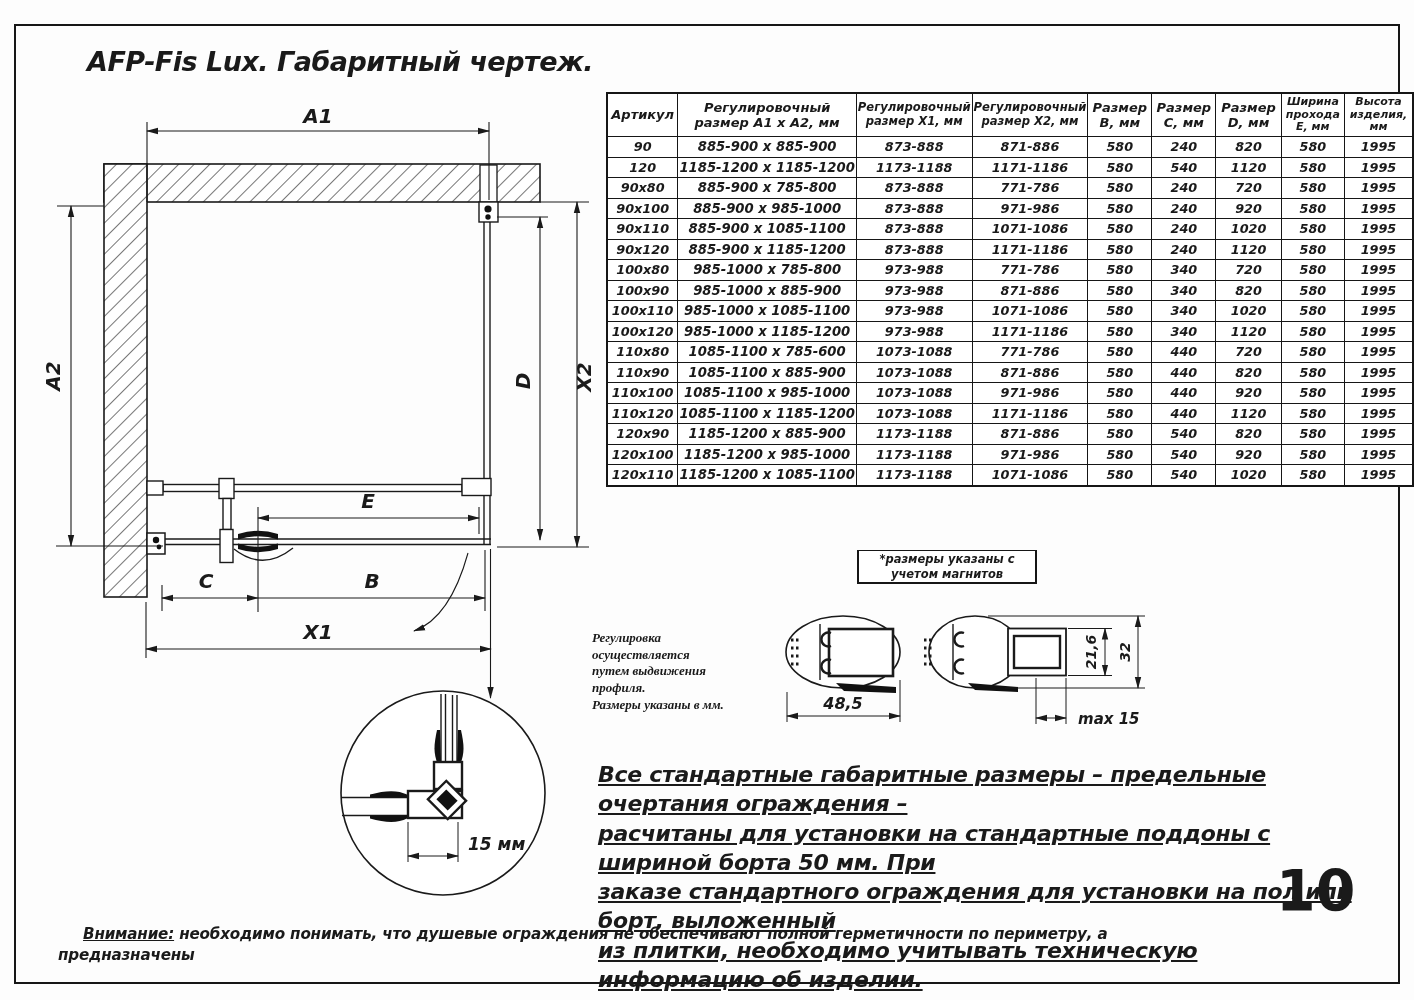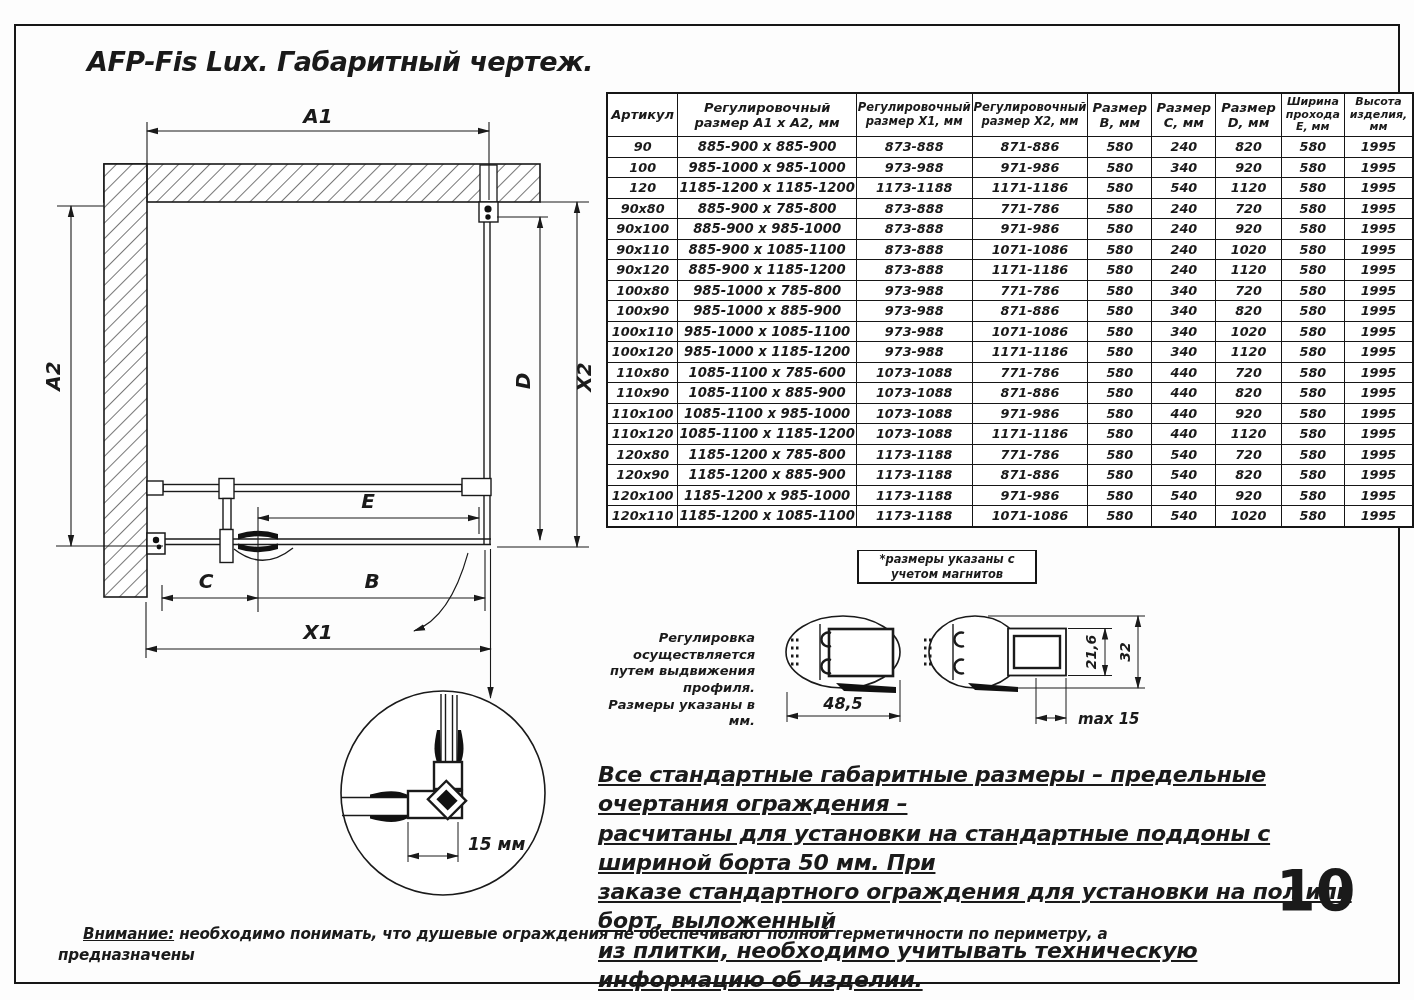--- a/index.html
+++ b/index.html
@@ -25,22 +25,22 @@
   .dims-table th:nth-child(8), .dims-table th:nth-child(9) { font-size:11px; }
   .dims-table td { height:19.5px; font-size:12.8px; white-space:nowrap; }
   .dims-table td:nth-child(2) { font-size:13.2px; }
 
   .footnote {
     position:absolute; left:857px; top:550px; width:180px; height:34px;
     border:2px solid #161616; border-top:1px solid #161616; background:#fff;
     display:flex; align-items:center; justify-content:center; text-align:center;
     font-size:11.5px; font-weight:bold; font-style:italic; line-height:1.3; padding:1px 10px; box-sizing:border-box;
   }
-  .adjust-note { position:absolute; left:592px; top:630px; width:163px; text-align:right;
-    font-size:13px; font-weight:bold; font-style:italic; line-height:1.28; }
+  .adjust-note { position:absolute; left:592px; top:630px; width:163px; text-align:left;
+    font-size:13px; font-weight:bold; font-style:italic; line-height:1.28;font-family:Liberation Serif, serif; }
   .paragraph { position:absolute; left:598px; top:760px; width:760px;
     font-size:22px; font-weight:bold; font-style:italic; line-height:1.33; letter-spacing:-0.3px;text-decoration:underline; }
   .warning { position:absolute; left:58px; top:924px; width:1050px;
     font-size:15.2px; font-weight:bold; font-style:italic; line-height:1.4; letter-spacing:-0.2px; }
   .warning .wlabel { text-decoration:underline;margin-left:25px; }
   .page-number { position:absolute; left:1276px; top:858px; font-size:57px; font-weight:bold; }
 </style>
 </head>
 <body>
 
@@ -234,31 +234,20 @@
         <td>885-900 x 885-900</td>
         <td>873-888</td>
         <td>871-886</td>
         <td>580</td>
         <td>240</td>
         <td>820</td>
         <td>580</td>
         <td>1995</td>
       </tr>
       <tr>
-        <td>100</td>
-        <td>985-1000 x 985-1000</td>
-        <td>973-988</td>
-        <td>971-986</td>
-        <td>580</td>
-        <td>340</td>
-        <td>920</td>
-        <td>580</td>
-        <td>1995</td>
-      </tr>
-      <tr>
         <td>120</td>
         <td>1185-1200 x 1185-1200</td>
         <td>1173-1188</td>
         <td>1171-1186</td>
         <td>580</td>
         <td>540</td>
         <td>1120</td>
         <td>580</td>
         <td>1995</td>
       </tr>
@@ -384,31 +373,20 @@
         <td>1995</td>
       </tr>
       <tr>
         <td>110x120</td>
         <td>1085-1100 x 1185-1200</td>
         <td>1073-1088</td>
         <td>1171-1186</td>
         <td>580</td>
         <td>440</td>
         <td>1120</td>
-        <td>580</td>
-        <td>1995</td>
-      </tr>
-      <tr>
-        <td>120x80</td>
-        <td>1185-1200 x 785-800</td>
-        <td>1173-1188</td>
-        <td>771-786</td>
-        <td>580</td>
-        <td>540</td>
-        <td>720</td>
         <td>580</td>
         <td>1995</td>
       </tr>
       <tr>
         <td>120x90</td>
         <td>1185-1200 x 885-900</td>
         <td>1173-1188</td>
         <td>871-886</td>
         <td>580</td>
         <td>540</td>

